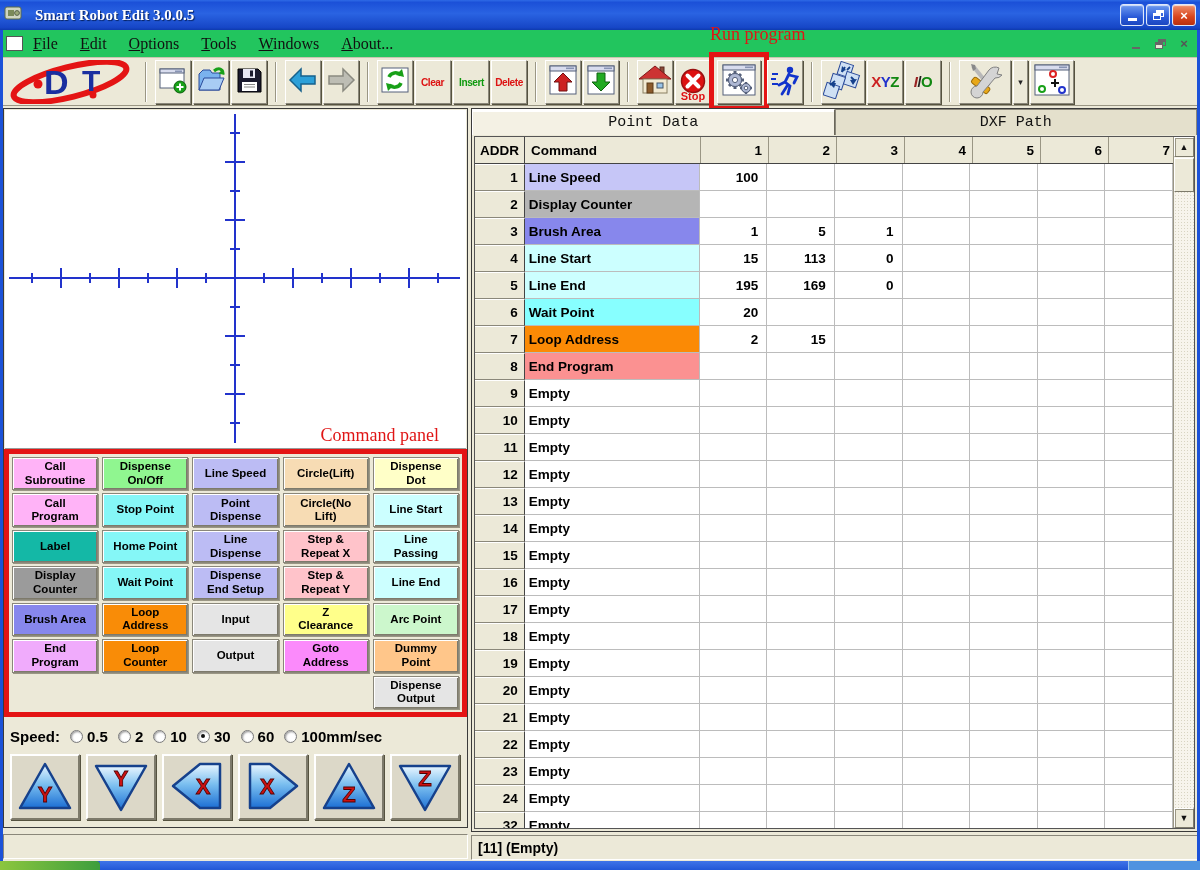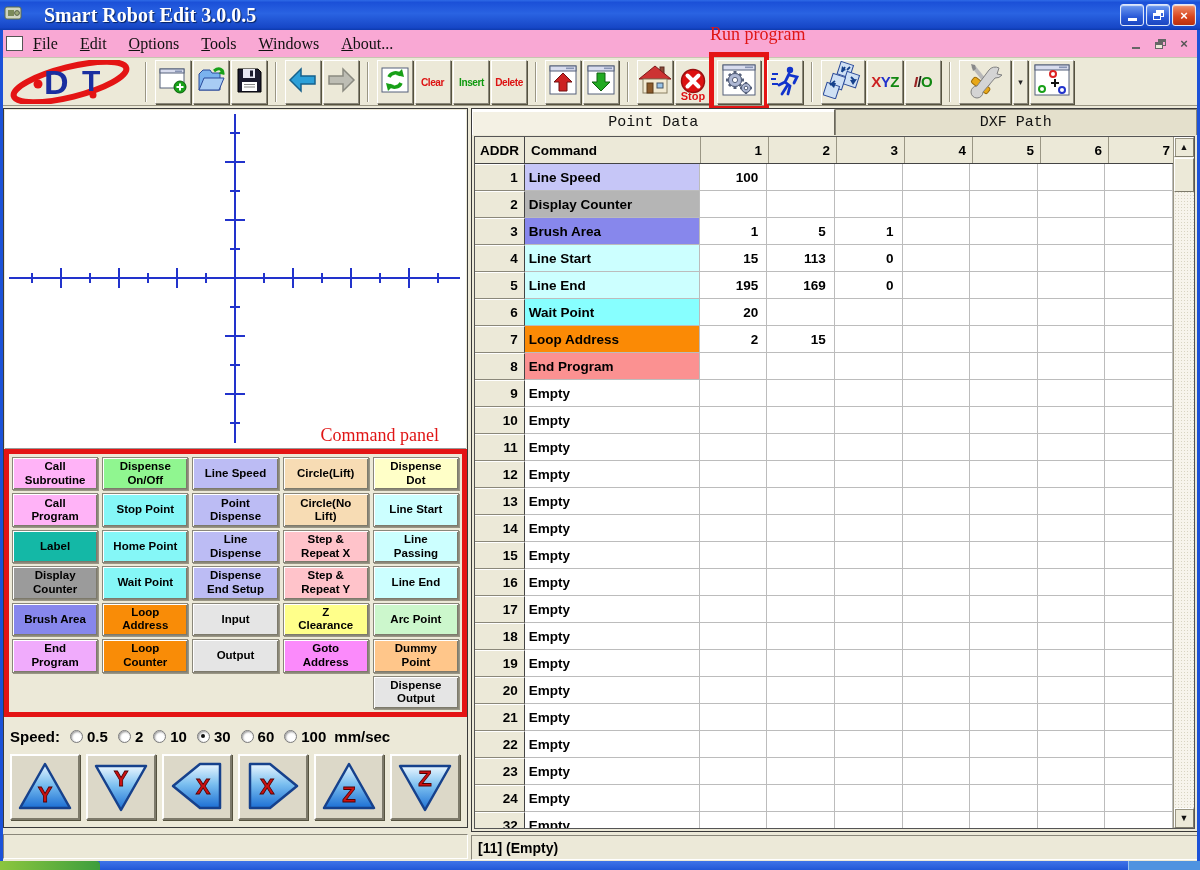--- a/index.html
+++ b/index.html
@@ -3,34 +3,34 @@
 <meta charset="utf-8">
 <style>
   html,body{margin:0;padding:0;background:#555;}
   *{box-sizing:border-box;}
   #window{position:relative;width:1200px;height:870px;background:#ece9d8;overflow:hidden;
           font-family:"Liberation Sans",sans-serif;}
   
   #titlebar{position:absolute;left:0;top:0;width:1200px;height:30px;
     background:linear-gradient(180deg,#2e6ae6 0%,#1b50d8 8%,#2a63e2 45%,#1646c6 92%,#0d3aae 100%);
     display:flex;align-items:center;padding:0 4px;}
-  #title-text{color:#fff;font-family:"Liberation Serif",serif;font-weight:bold;font-size:20px;
-    text-shadow:1px 1px 1px #05205e;margin-left:22px;flex:1;}
+  #title-text{color:#fff;font-family:"Liberation Serif",serif;font-weight:bold;font-size:15px;
+    text-shadow:1px 1px 1px #05205e;margin-left:13px;flex:1;}
   .tb-btn{width:24px;height:22px;border-radius:3px;margin-left:2px;display:flex;align-items:center;
     justify-content:center;color:#fff;font-weight:bold;font-size:13px;
     border:1px solid #dfe8fa;box-shadow:inset 0 1px 1px rgba(255,255,255,.7);}
   .tb-blue{background:linear-gradient(180deg,#6f9cf0,#2a5ad8 60%,#1b46c0);}
   .tb-red{background:linear-gradient(180deg,#f0926e,#d8441c 60%,#b83010);}
   .glyph-min{width:9px;height:3px;background:#fff;margin-top:9px;}
   .glyph-restore{position:relative;width:11px;height:10px;}
   .glyph-restore i{position:absolute;border:1.5px solid #fff;border-top-width:3px;width:8px;height:7px;display:block;}
   .glyph-restore i:first-child{right:0;top:0;}
   .glyph-restore i:last-child{left:0;bottom:0;background:#2a5ad8;}
   
-  #menubar{position:absolute;left:0;top:30px;width:1200px;height:28px;background:#f9a8d4;
+  #menubar{position:absolute;left:0;top:30px;width:1200px;height:28px;background:#22c55e;
     border-bottom:1px solid #c8c4b0;display:flex;align-items:center;padding:0 6px;}
   #mdi-icon{width:17px;height:15px;background:#fff;border:1px solid #555;margin-right:10px;}
   .menu-item{font-family:"Liberation Serif",serif;font-size:16px;color:#111;margin-right:22px;cursor:default;}
   #menu-spacer{flex:1;}
   .mdi-ctl{width:20px;height:16px;display:flex;align-items:center;justify-content:center;
     color:#555;font-weight:bold;font-size:13px;margin-left:4px;}
   .mgly-min{width:8px;height:2px;background:#666;margin-top:8px;}
   .mgly-restore{position:relative;width:11px;height:10px;}
   .mgly-restore i{position:absolute;border:1.5px solid #666;border-top-width:3px;width:8px;height:7px;display:block;}
   .mgly-restore i:first-child{right:0;top:0;}
@@ -67,21 +67,21 @@
   .cmd-btn{border:1px solid #8a877a;box-shadow:inset 1px 1px 0 #ffffff,inset -1px -1px 0 #7d7a6b,1px 1px 0 #9a9684;
     display:flex;align-items:center;justify-content:center;text-align:center;
     font-weight:bold;font-size:11.5px;line-height:1.18;white-space:pre-line;color:#000;cursor:default;}
   .cmd-btn.empty{visibility:hidden;}
   #speed-row{position:absolute;left:6px;top:613px;width:455px;height:28px;display:flex;
     align-items:center;font-weight:bold;font-size:15px;color:#000;}
   .radio{width:13px;height:13px;border-radius:50%;background:#fff;flex:none;
     border:1px solid #7a7a7a;box-shadow:inset 1px 1px 2px #999;position:relative;margin:0 4px 0 10px;}
   .radio.sel::after{content:"";position:absolute;left:3.5px;top:3.5px;width:4px;height:4px;
     border-radius:50%;background:#111;}
-  #speed-unit{margin-left:8px;text-align:center;}
+  #speed-unit{text-align:center;}
   #jog-row{position:absolute;left:6px;top:645px;width:455px;height:70px;display:flex;gap:6px;}
   .jog-btn{width:70px;height:66px;background:#dcd8c8;flex:none;
     border:2px solid;border-color:#fff #7d7a6b #7d7a6b #fff;box-shadow:1px 1px 0 #55523f;
     display:flex;align-items:center;justify-content:center;}
   
   #right-frame{position:absolute;left:471px;top:108px;width:727px;height:724px;background:#ece9d8;
     border:1px solid #3a3a3a;}
   #tabs{position:absolute;left:0;top:0;width:100%;height:26px;display:flex;}
   .tab{flex:1;display:flex;align-items:center;justify-content:center;
     font-family:Liberation Mono, monospace;font-size:15px;color:#111;

